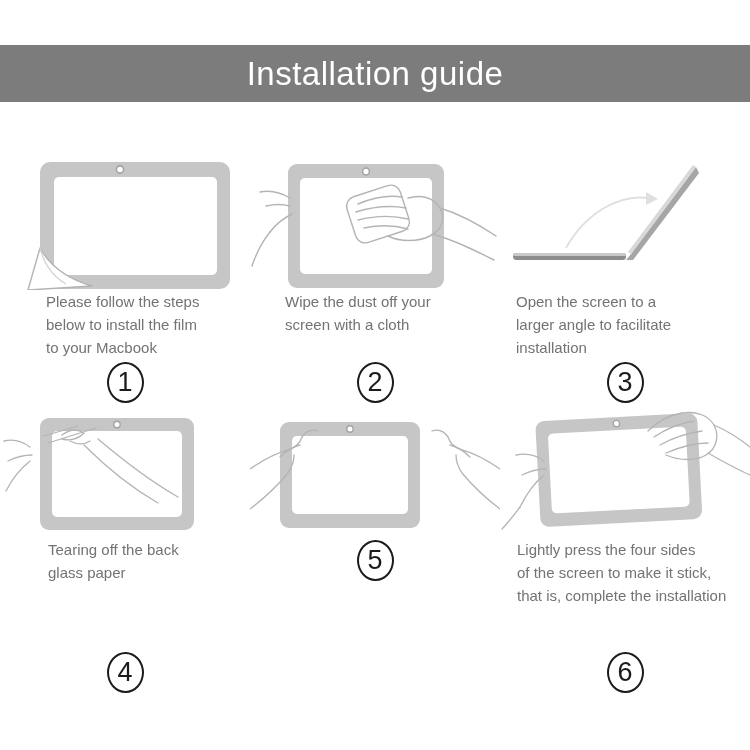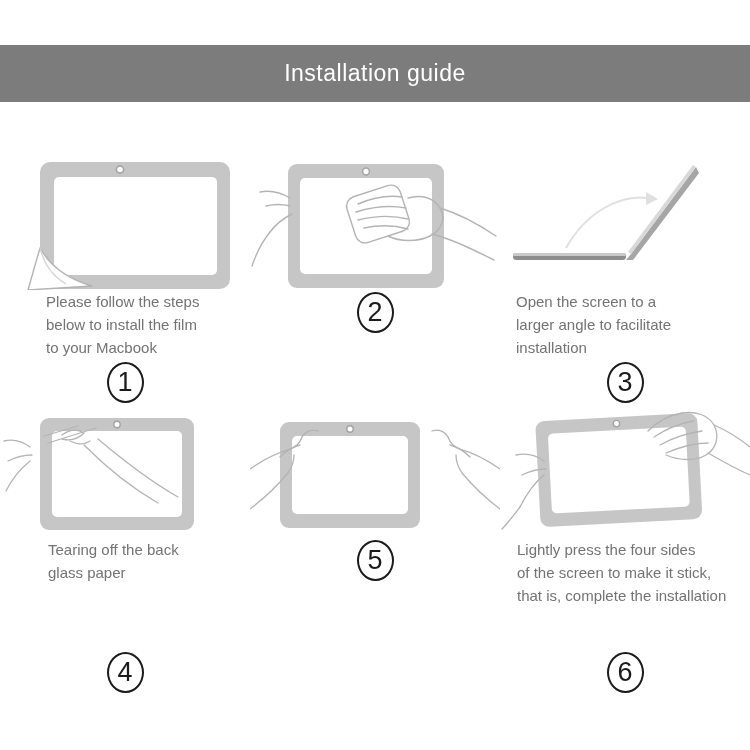--- a/index.html
+++ b/index.html
@@ -19,21 +19,21 @@
     margin-top: 45px;
     height: 57px;
     width: 750px;
     background: #7c7c7c;
     display: flex;
     align-items: center;
     justify-content: center;
   }
   .banner-title {
     color: #ffffff;
-    font-size: 23px;
+    font-size: 33px;
     letter-spacing: 0.5px;
   }
   .row { display: flex; width: 750px; }
   .cell { width: 250px; display: flex; flex-direction: column; }
   .illus { width: 250px; }
   .illus.r1 { height: 188px; }
   .illus.r2 { height: 135px; }
   .illus svg { display: block; width: 250px; }
   .illus.r1 svg { height: 188px; }
   .illus.r2 svg { height: 135px; }
@@ -117,20 +117,22 @@
             <path d="M158 96 C 172 92 184 96 190 106 C 196 116 192 128 180 134 C 168 140 150 140 138 134"></path>
             <path d="M190 106 C 210 112 228 122 246 134"></path>
             <path d="M182 132 C 204 138 224 148 244 158"></path>
             <path d="M40 96 C 30 90 20 88 10 90"></path>
             <path d="M40 104 C 32 102 24 102 16 104"></path>
             <path d="M42 112 C 34 116 26 122 20 130"></path>
             <path d="M20 130 C 12 140 6 152 2 164"></path>
           </g>
         </svg>
       </div>
+      <div class="caption cap-r1 pad-b">Wipe the dust off your
+screen with a cloth</div>
       <div class="numwrap">
         <div class="numcircle">
           <span>2</span>
         </div>
       </div>
     </div>
 
     <div class="cell">
       <div class="illus r1">
         <svg viewBox="0 0 250 188" xmlns="http://www.w3.org/2000/svg">

